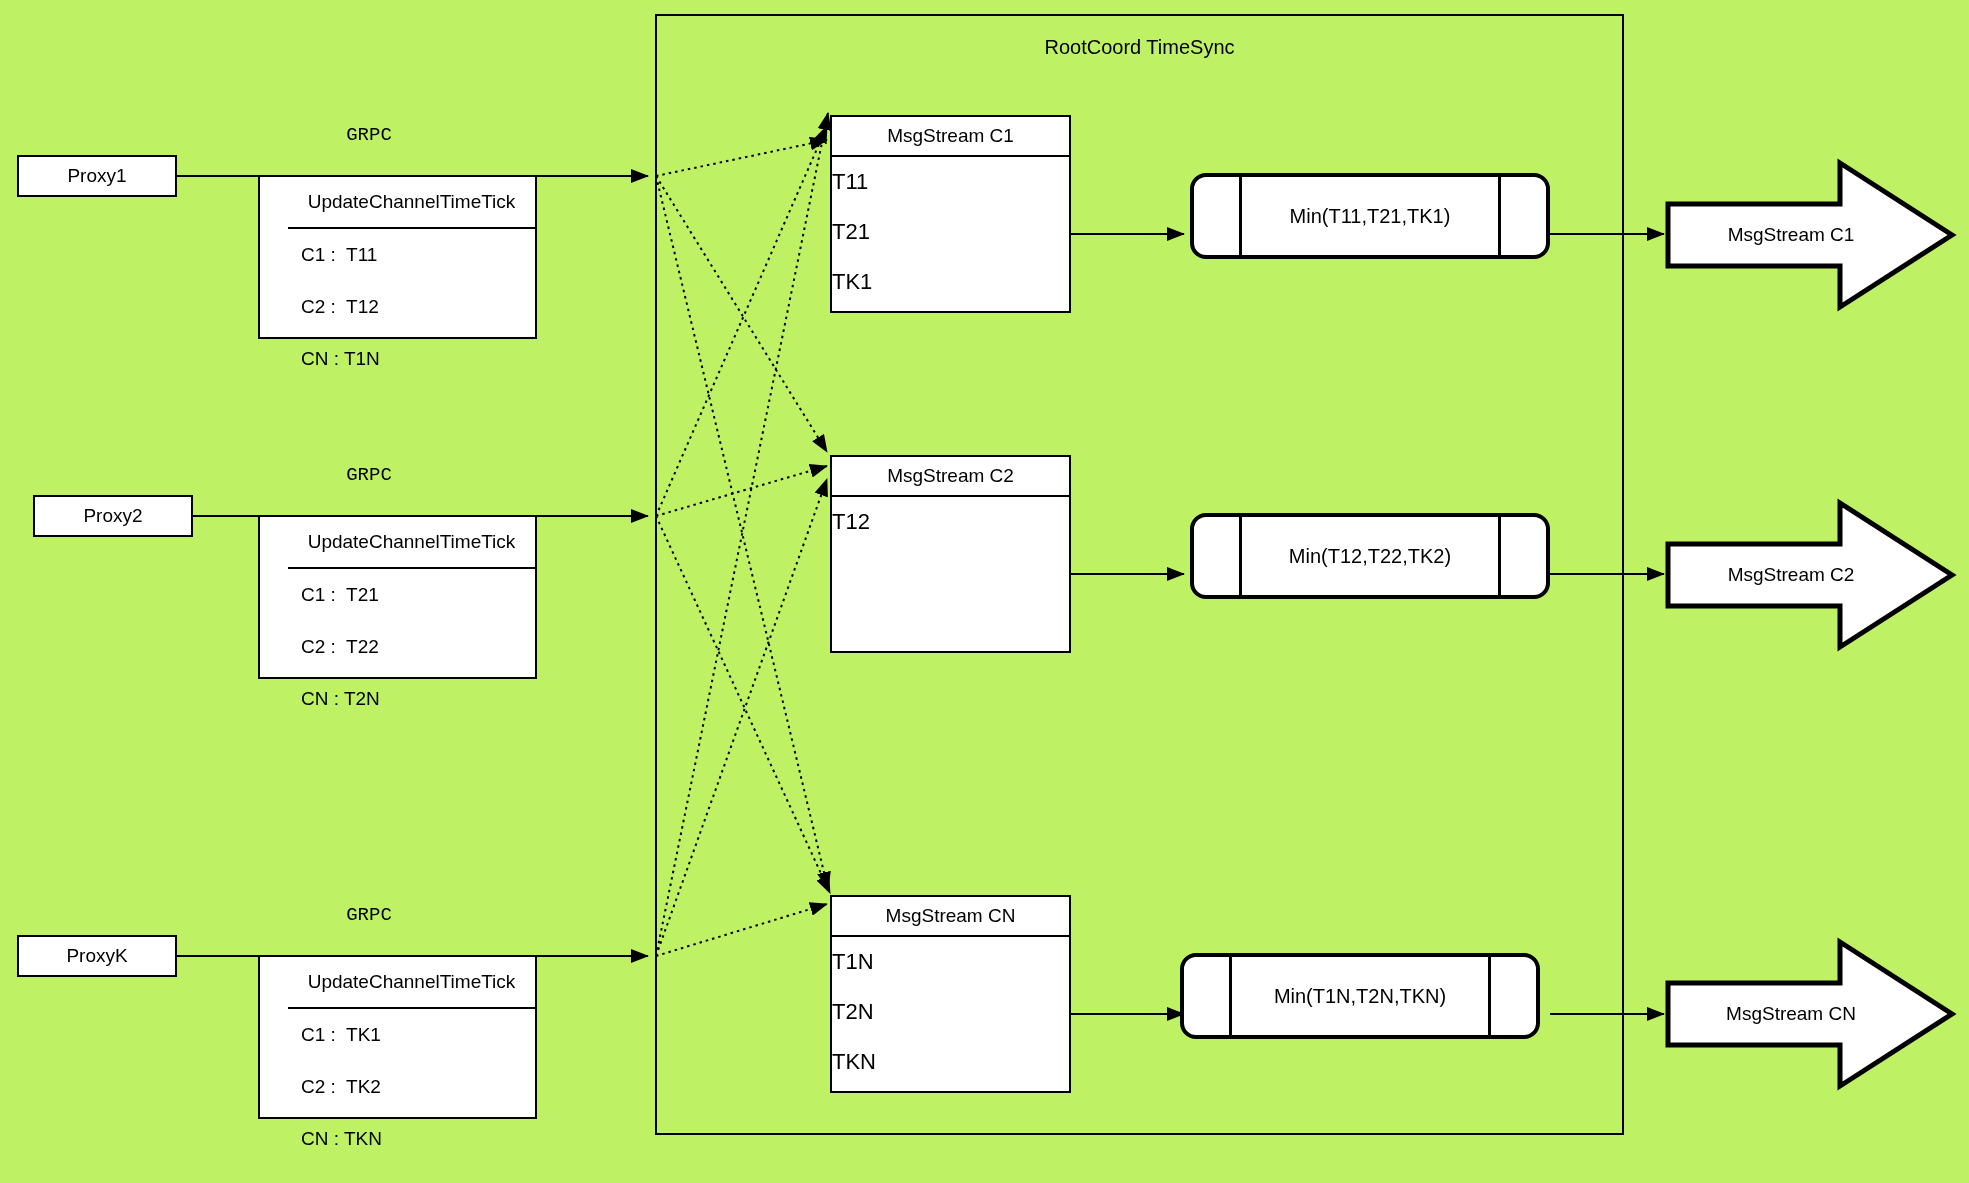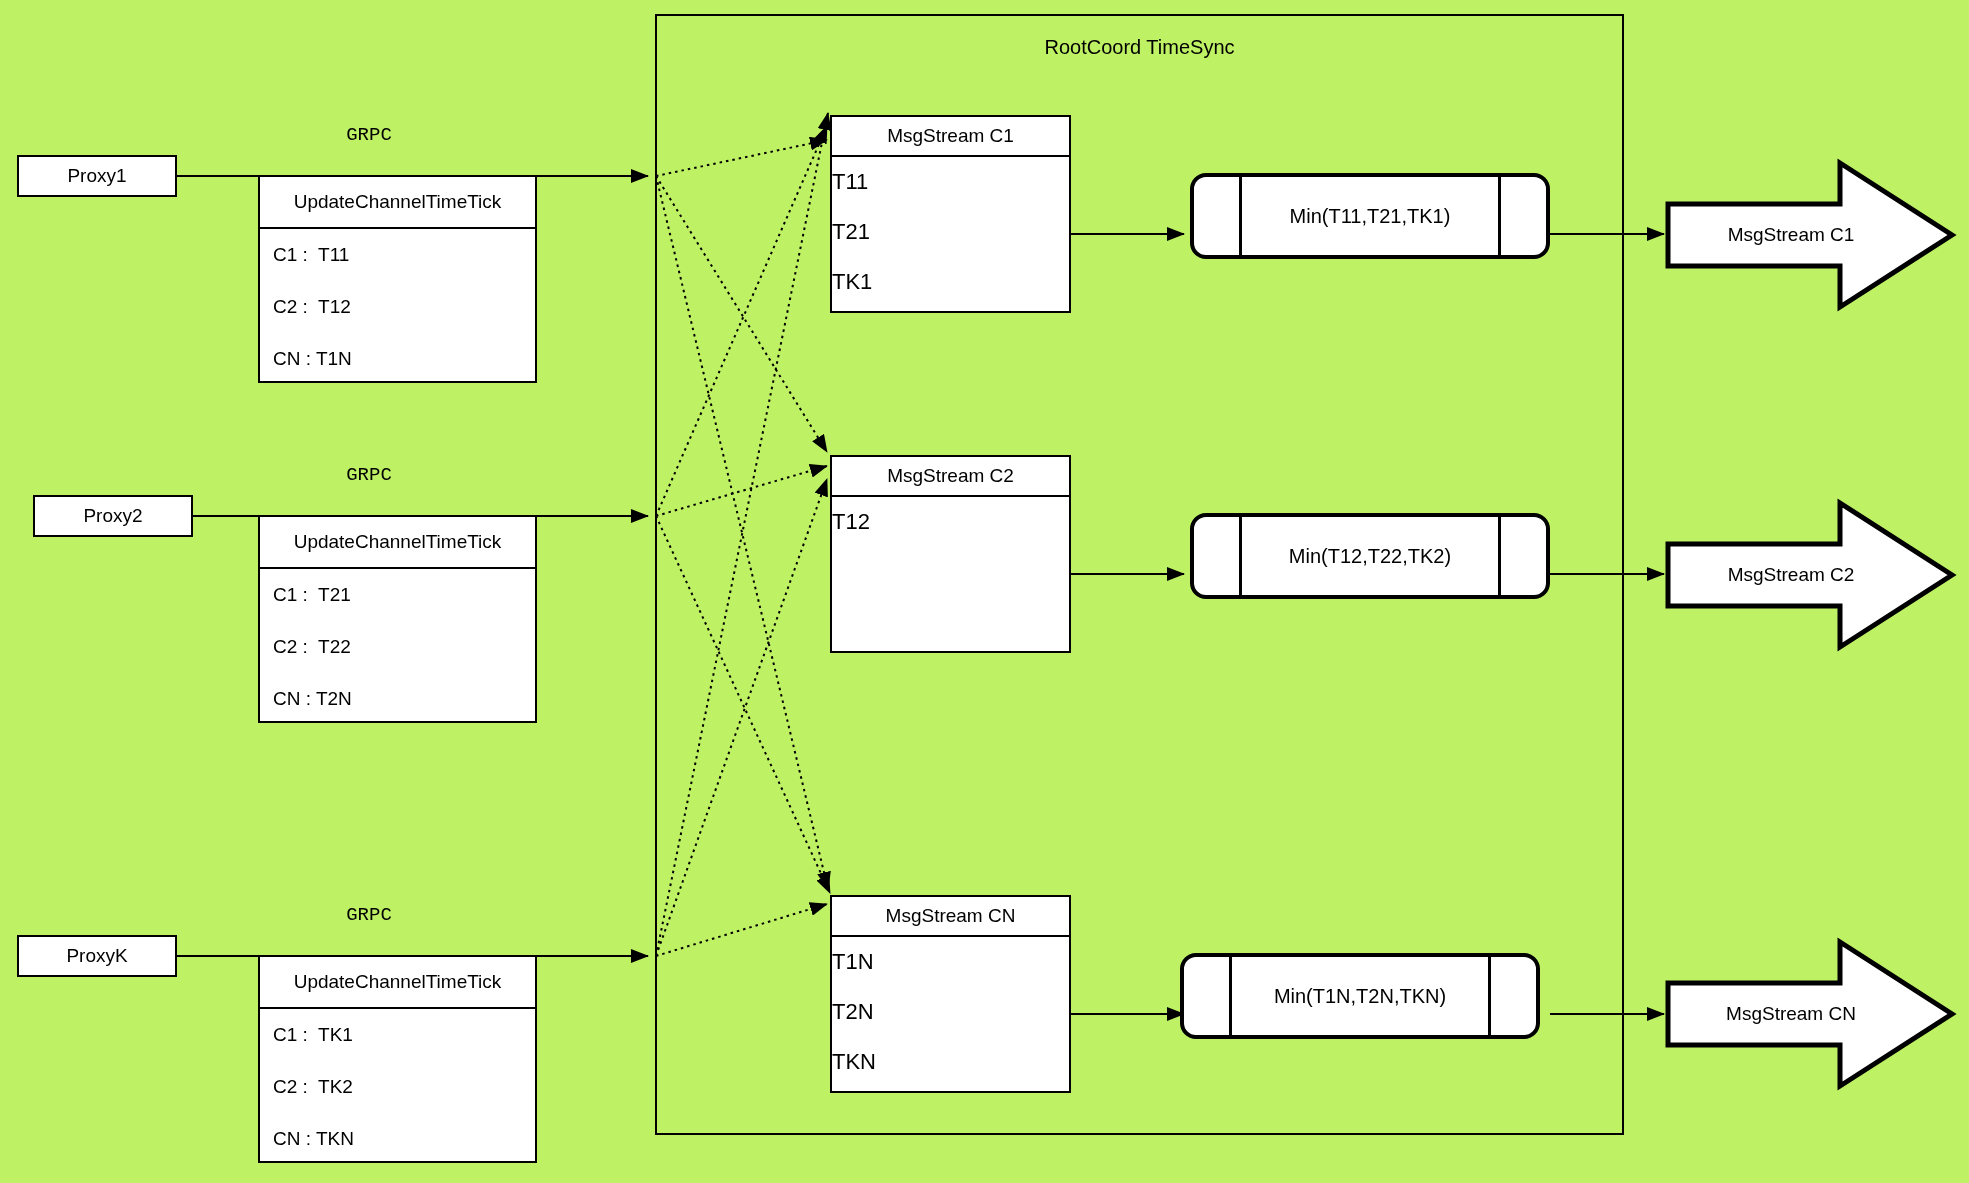--- a/index.html
+++ b/index.html
@@ -5,21 +5,21 @@
   html,body{margin:0;padding:0;background:#ffffff;}
   body{width:1969px;height:1183px;font-family:"Liberation Sans",sans-serif;color:#000;}
   .canvas{position:relative;width:1969px;height:1183px;overflow:hidden;background:#bef264;}
   .wires{position:absolute;left:0;top:0;width:1969px;height:1183px;}
   .abs{position:absolute;box-sizing:border-box;}
 
   .proxy-box{width:160px;height:42px;border:2px solid #000;background:#fff;
     display:flex;align-items:center;justify-content:center;font-size:19px;}
   .grpc-label{width:222px;height:22px;text-align:center;font-size:19px;line-height:22px;font-family:Liberation Mono, monospace;}
 
-  .uct-table{width:279px;height:208px;border:2px solid #000;background:#fff;}
+  .uct-table{width:279px;height:164px;border:2px solid #000;background:#fff;padding-left:28px;}
   .uct-header{height:52px;border-bottom:2px solid #000;display:flex;align-items:center;
     justify-content:center;font-size:19px;box-sizing:border-box;}
   .uct-row{height:52px;display:flex;align-items:center;padding-left:13px;font-size:19px;white-space:pre;}
 
   .ms-table{width:241px;height:198px;border:2px solid #000;background:#fff;}
   .ms-header{height:40px;border-bottom:2px solid #000;display:flex;align-items:center;
     justify-content:center;font-size:19px;box-sizing:border-box;}
   .ms-row{height:50px;display:flex;align-items:center;padding-left:0;font-size:22px;white-space:pre;}
 
   .min-box{width:360px;height:86px;border:4px solid #000;border-radius:16px;background:#fff;display:flex;}

